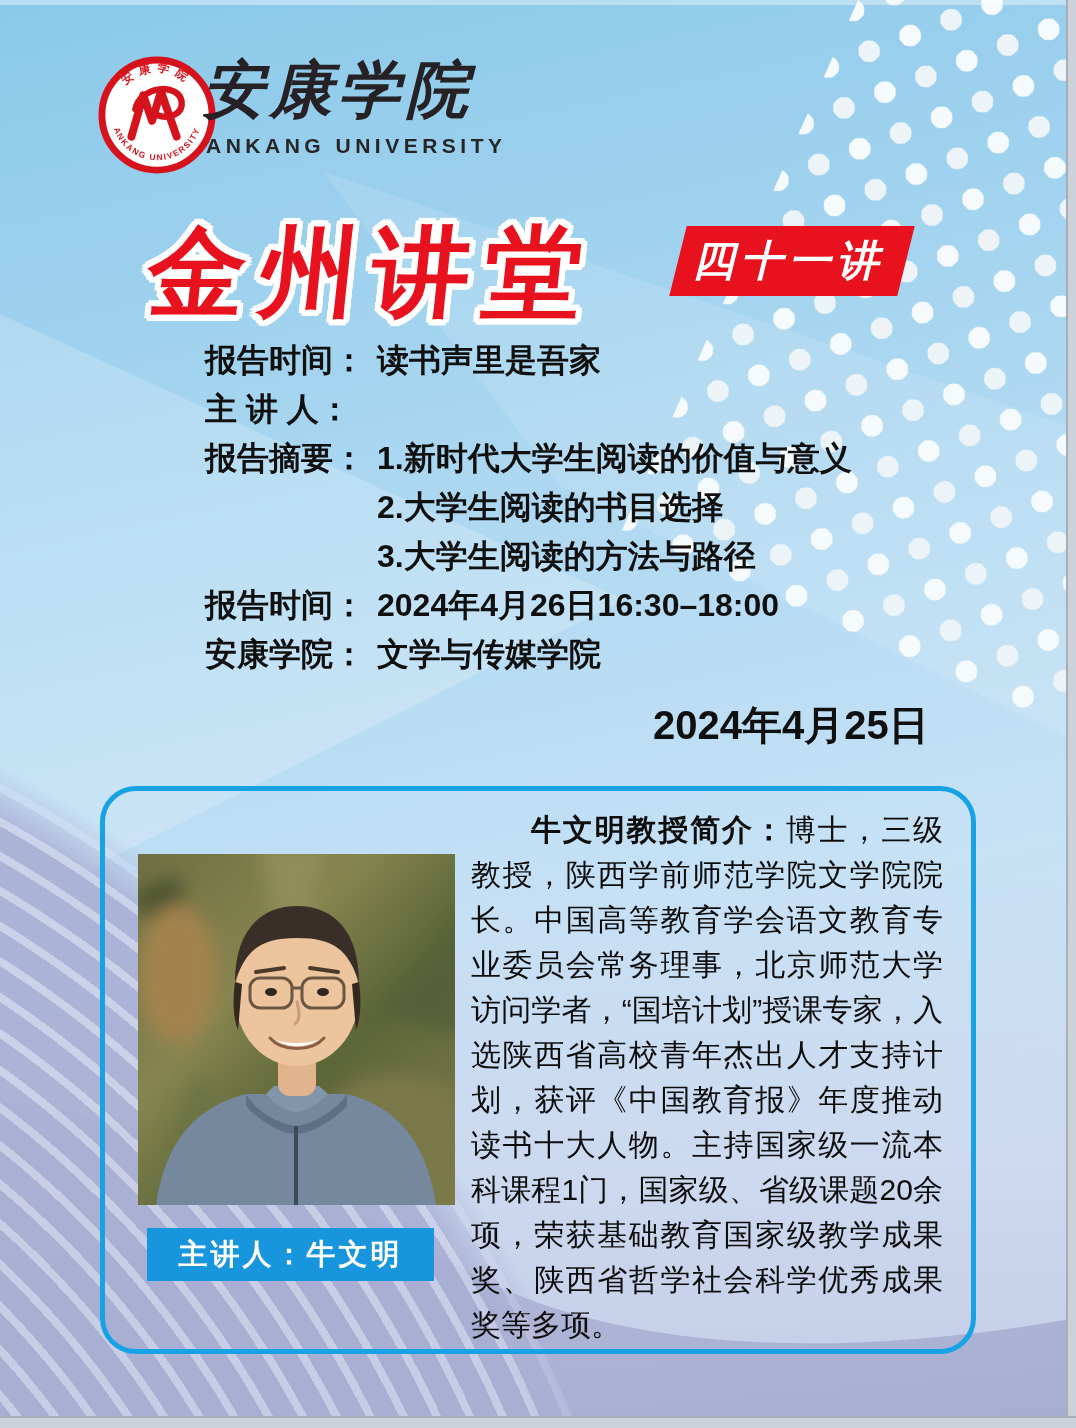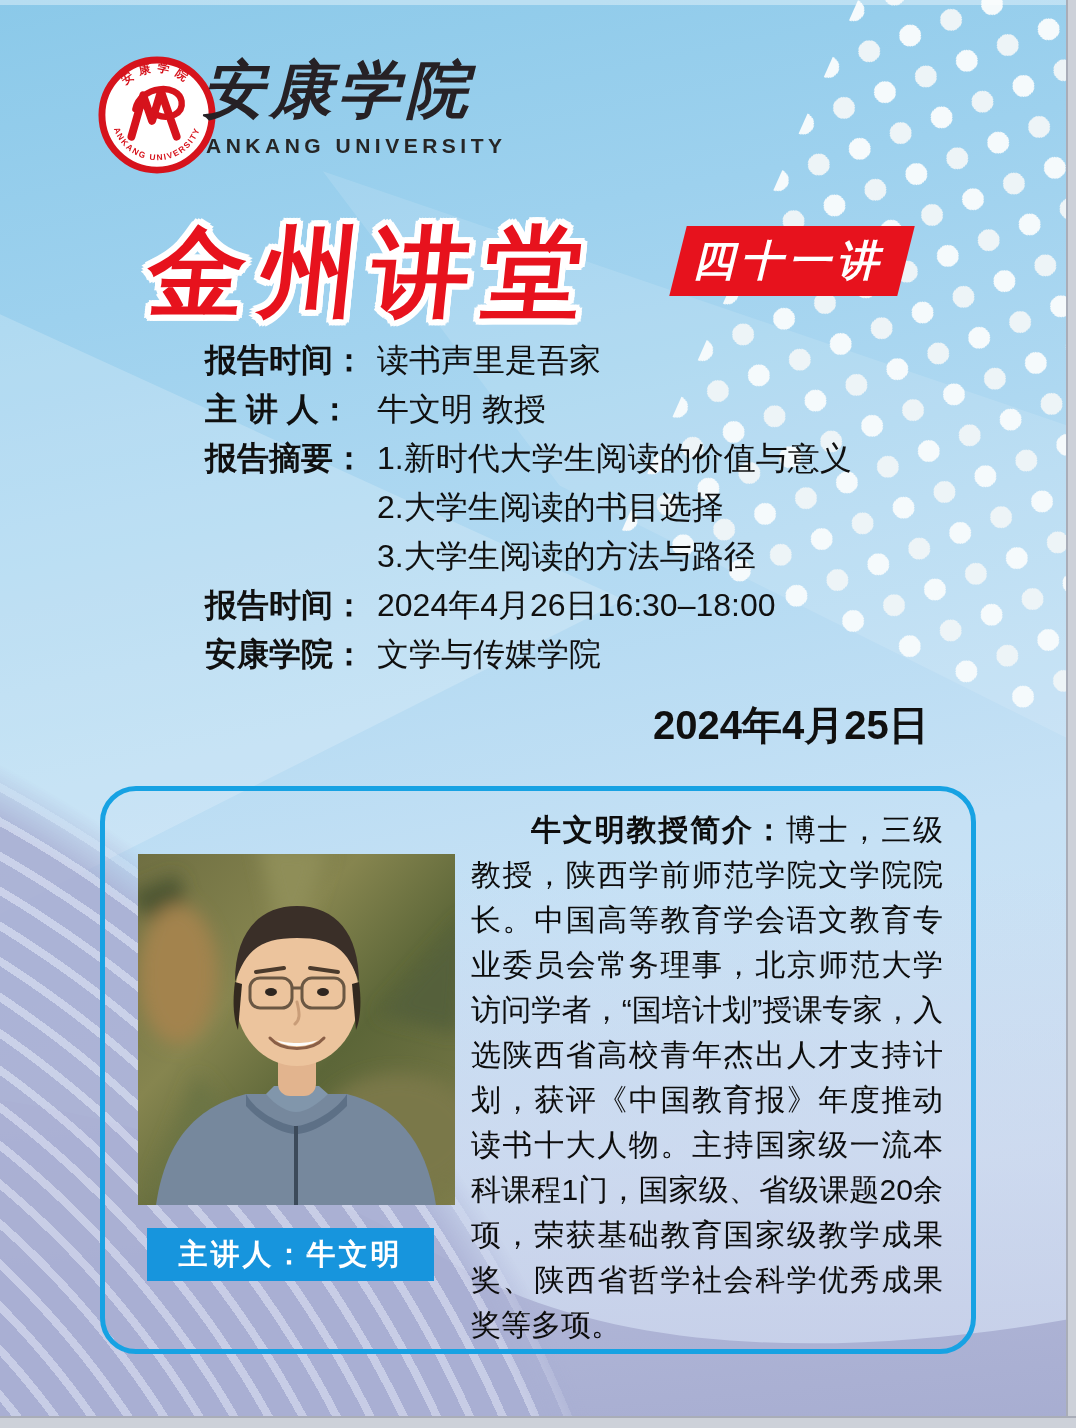--- a/index.html
+++ b/index.html
@@ -55,22 +55,22 @@
   .badge{
     position:absolute;left:678px;top:226px;width:228px;height:70px;
     background:#E7121D;transform:skewX(-14deg);
     display:flex;align-items:center;justify-content:center;
   }
   .badge-text{color:#fff;font-size:42px;font-weight:900;letter-spacing:6px;white-space:nowrap;}
   
   .info{position:absolute;left:205px;top:336px;width:780px;}
   .info-row{display:flex;height:49px;align-items:center;font-size:32px;line-height:49px;white-space:nowrap;}
   .info-label{display:inline-block;width:172px;font-weight:900;flex:0 0 172px;}
-  .info-value{font-weight:400;}
-  .info-row.bold-value .info-value{font-weight:400;}
+  .info-value{font-weight:700;}
+  .info-row.bold-value .info-value{font-weight:700;}
   .date-row{margin-top:19px;margin-left:448px;font-size:40px;font-weight:700;}
   
   .profile-box{
     position:absolute;left:100px;top:786px;width:876px;height:568px;
     border:5px solid #17A2E3;border-radius:36px;background:transparent;
   }
   .photo{position:absolute;left:33px;top:63px;width:317px;height:351px;overflow:hidden;}
   .photo svg{display:block;width:100%;height:100%;}
   .speaker-tag{
     position:absolute;left:42px;top:437px;width:287px;height:53px;
@@ -120,21 +120,20 @@
     <span class="badge-text">四十一讲</span>
   </div>
 
   <div class="info">
     <div class="info-row bold-value">
       <span class="info-label">报告时间：</span>
       <span class="info-value">读书声里是吾家</span>
     </div>
     <div class="info-row bold-value">
       <span class="info-label">主 讲 人：</span>
-      <span class="info-value">牛文明 教授</span>
     </div>
     <div class="info-row">
       <span class="info-label">报告摘要：</span>
       <span class="info-value">1.新时代大学生阅读的价值与意义</span>
     </div>
     <div class="info-row">
       <span class="info-label"></span>
       <span class="info-value">2.大学生阅读的书目选择</span>
     </div>
     <div class="info-row">

